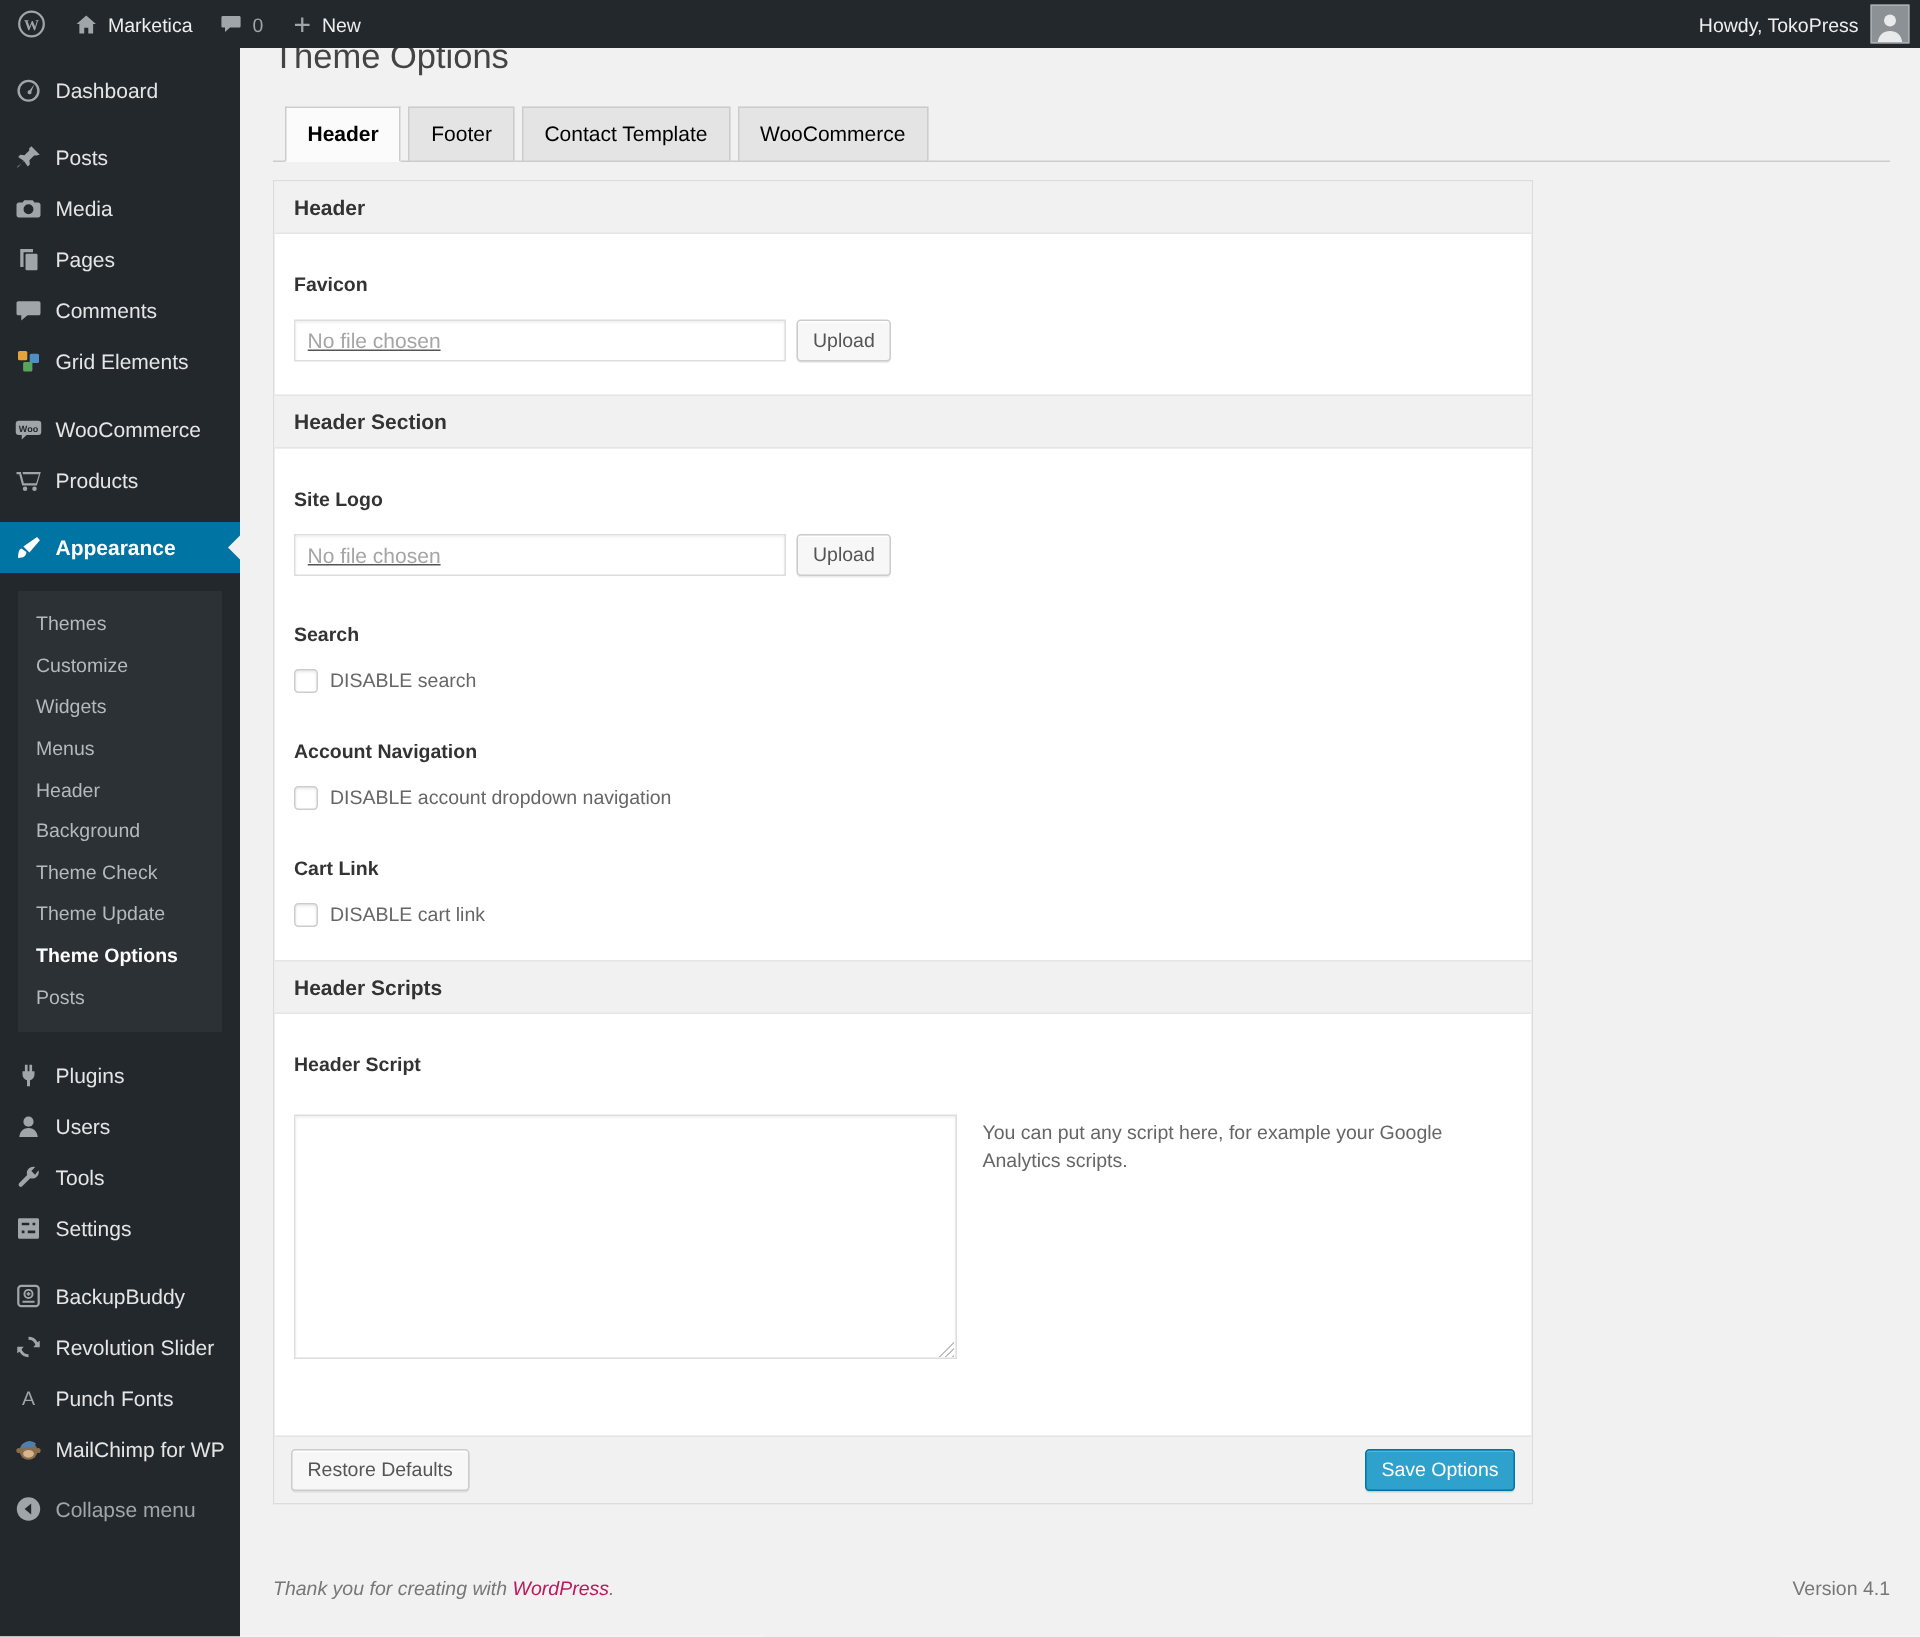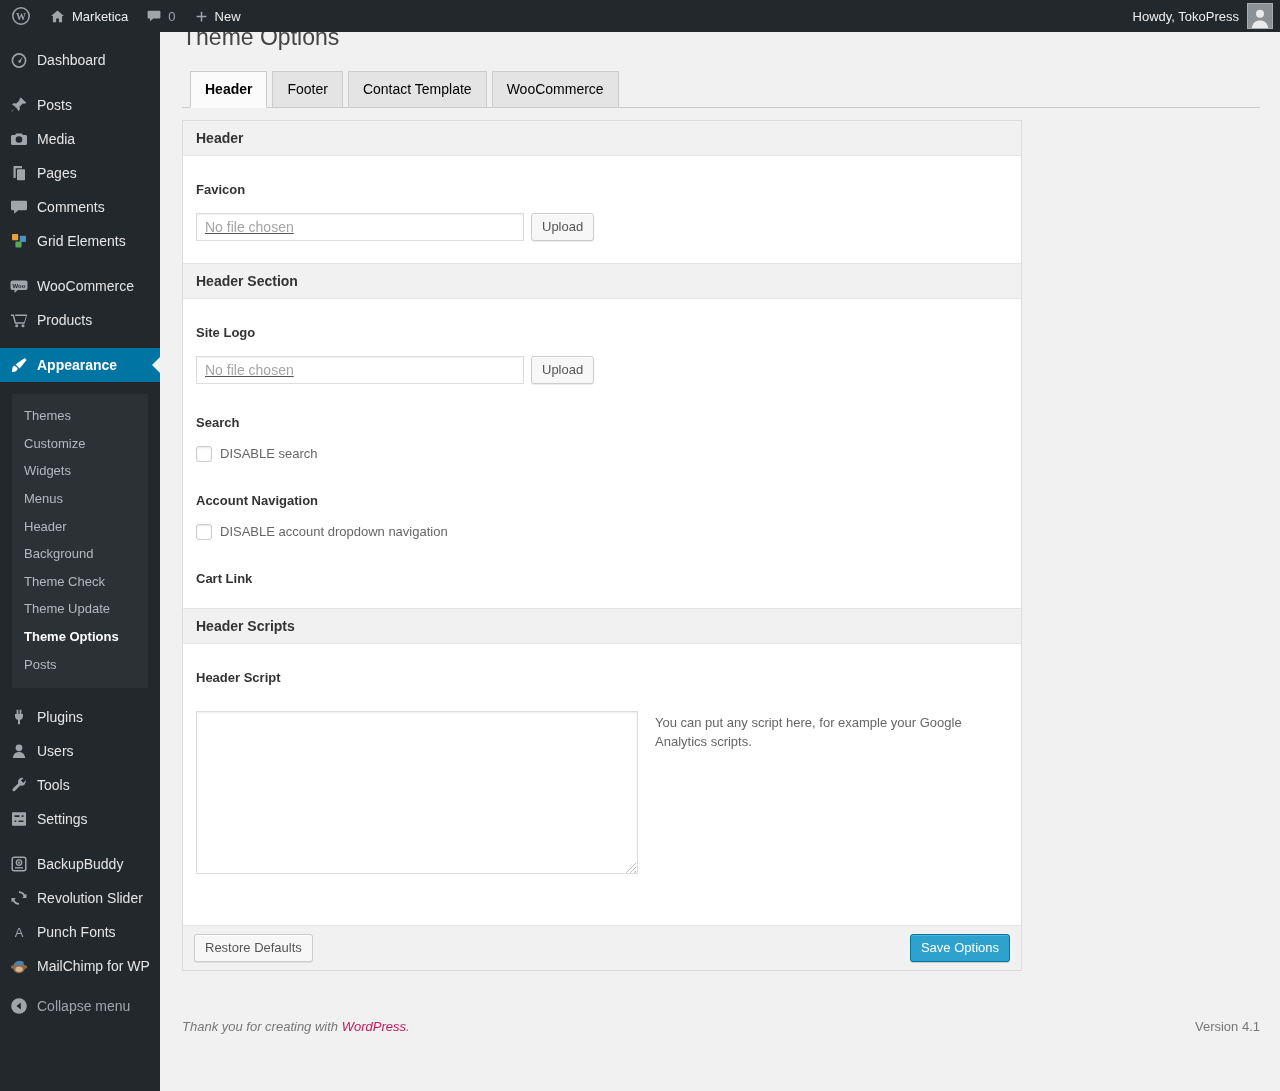--- a/index.html
+++ b/index.html
@@ -391,20 +391,24 @@
       <div class="cb-group">
         <div class="field-label" style="margin-bottom:0;">Account Navigation</div>
         <label class="checkbox-row">
           <input type="checkbox" class="checkbox" style="">
           <span>DISABLE account dropdown navigation</span>
         </label>
       </div>
 
       <div class="cb-group">
         <div class="field-label" style="margin-bottom:0;">Cart Link</div>
+        <label class="checkbox-row">
+          <input type="checkbox" class="checkbox" style="">
+          <span>DISABLE cart link</span>
+        </label>
       </div>
     </div>
 
     <div class="section-head">Header Scripts</div>
     <div class="section-body script-body">
       <div class="field-label" style="margin-bottom:26px;">Header Script</div>
       <div class="script-row">
         <div class="textarea-wrap">
           <textarea class="script-area" style=""></textarea>
           <div class="resize-grip"></div>

